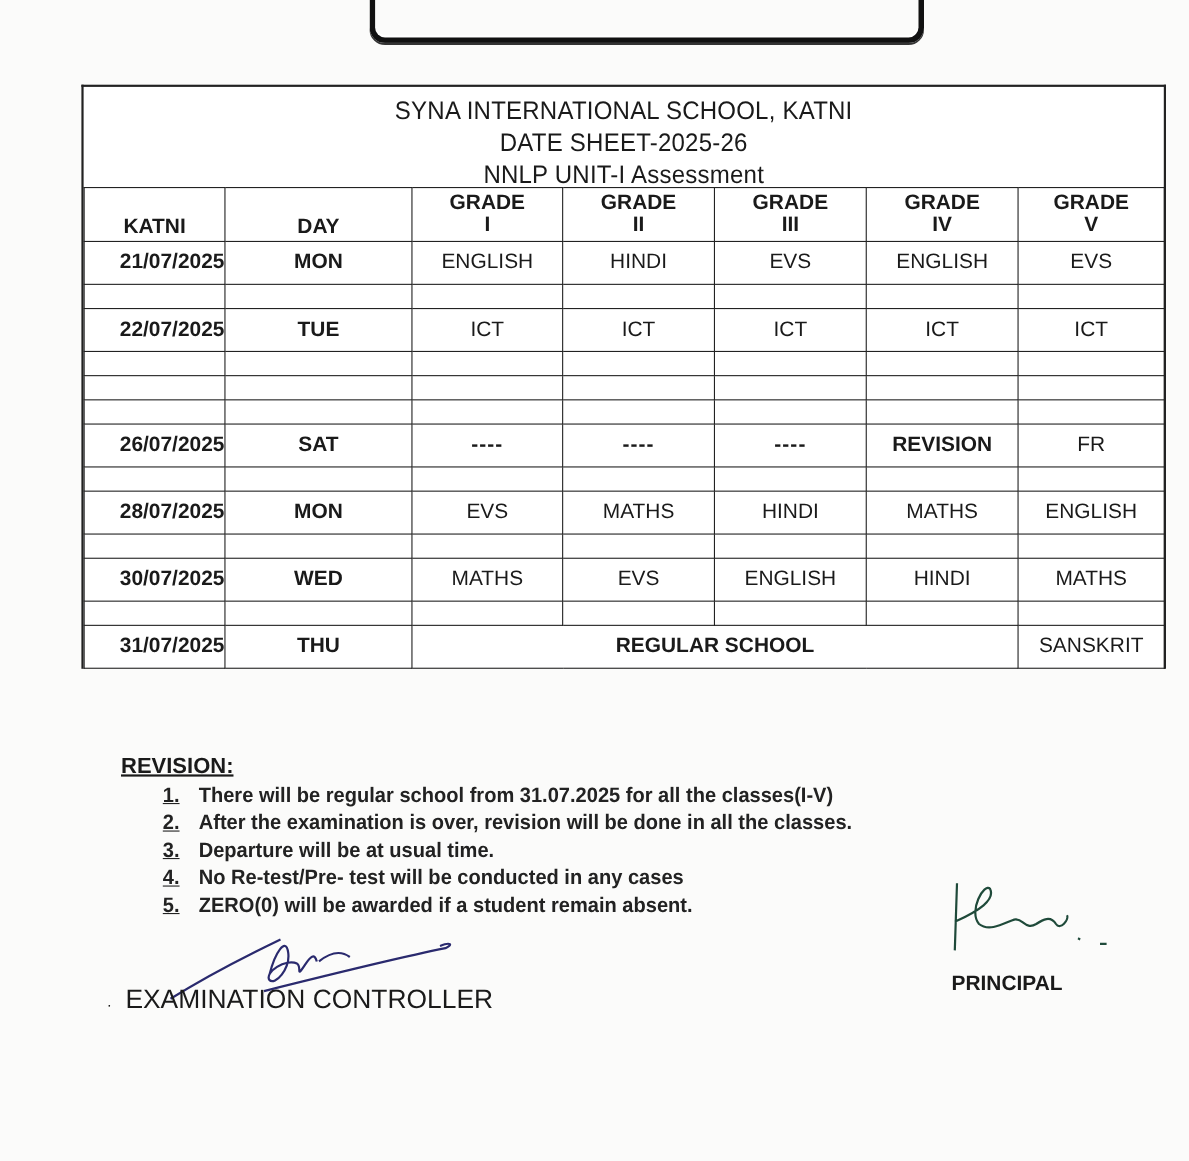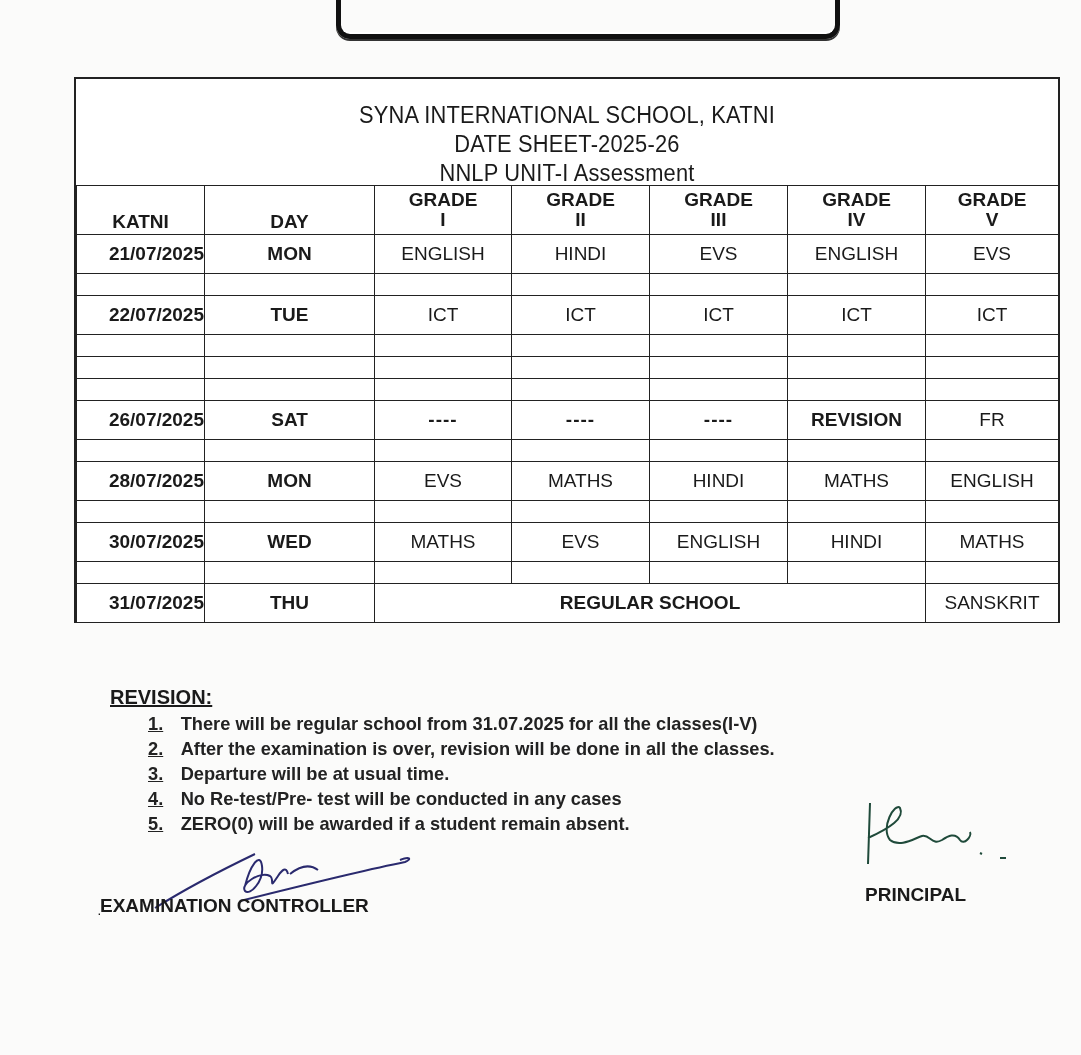--- a/index.html
+++ b/index.html
@@ -11,21 +11,21 @@
   }
   .top-box {
     position: absolute; left: 336px; top: -20px; width: 494px; height: 54px;
     border: 5px solid #111; border-top: none; border-radius: 0 0 14px 14px;
     box-shadow: inset 0 -2px 0 #fff, 0 2px 0 #333;
   }
   .sheet {
     position: absolute; left: 74px; top: 77px; width: 982px;
     border: 2px solid #222; border-bottom: none; background: #fff;
   }
-  .title-block { text-align: center; padding-top: 22px; height: 84px; position: relative; }
+  .title-block { text-align: center; padding-top: 7px; height: 84px; position: relative; }
   .title-line { font-size: 23px; line-height: 29px; font-weight: 400; transform: scaleX(0.95); letter-spacing: 0.2px; }
   .title-line.school { font-size: 23px; }
   table.grid {
     border-collapse: collapse; width: 100%; table-layout: fixed;
   }
   table.grid td {
     border: 1.5px solid #222; text-align: center; font-size: 19px; padding: 0;
     vertical-align: middle;
   }
   table.grid td.bold { font-weight: 700; }
@@ -36,21 +36,21 @@
   .grade-lbl { display: block; }
   table.grid td.date { font-weight: 700; text-align: right; padding-left: 10px; }
   .dash { letter-spacing: 1px; font-weight: 700; }
   .important {
     position: absolute; left: 110px; top: 686px;
   }
   .imp-title { font-size: 20px; font-weight: 700; text-decoration: underline; margin-bottom: 2px; }
   .imp-list { list-style: none; margin: 0; padding: 0 0 0 38px; }
   .imp-list li { font-size: 19px; font-weight: 700; color: #222; line-height: 25px; transform: scaleX(0.96); transform-origin: left; }
   .imp-num { text-decoration: underline; display: inline-block; width: 34px; }
-  .sig-left { position: absolute; left: 100px; top: 895px; font-size: 19px; font-weight: 700; }
+  .sig-left { position: absolute; left: 114px; top: 895px; font-size: 24px; font-weight: 400; }
   .sig-right { position: absolute; left: 865px; top: 884px; font-size: 19px; font-weight: 700; }
   .signature { position: absolute; }
   .bullet-dot { position: absolute; left: 97px; top: 905px; font-size: 14px; }
 </style>
 </head>
 <body>
 
 <div class="top-box"></div>
 
 <div class="sheet">

